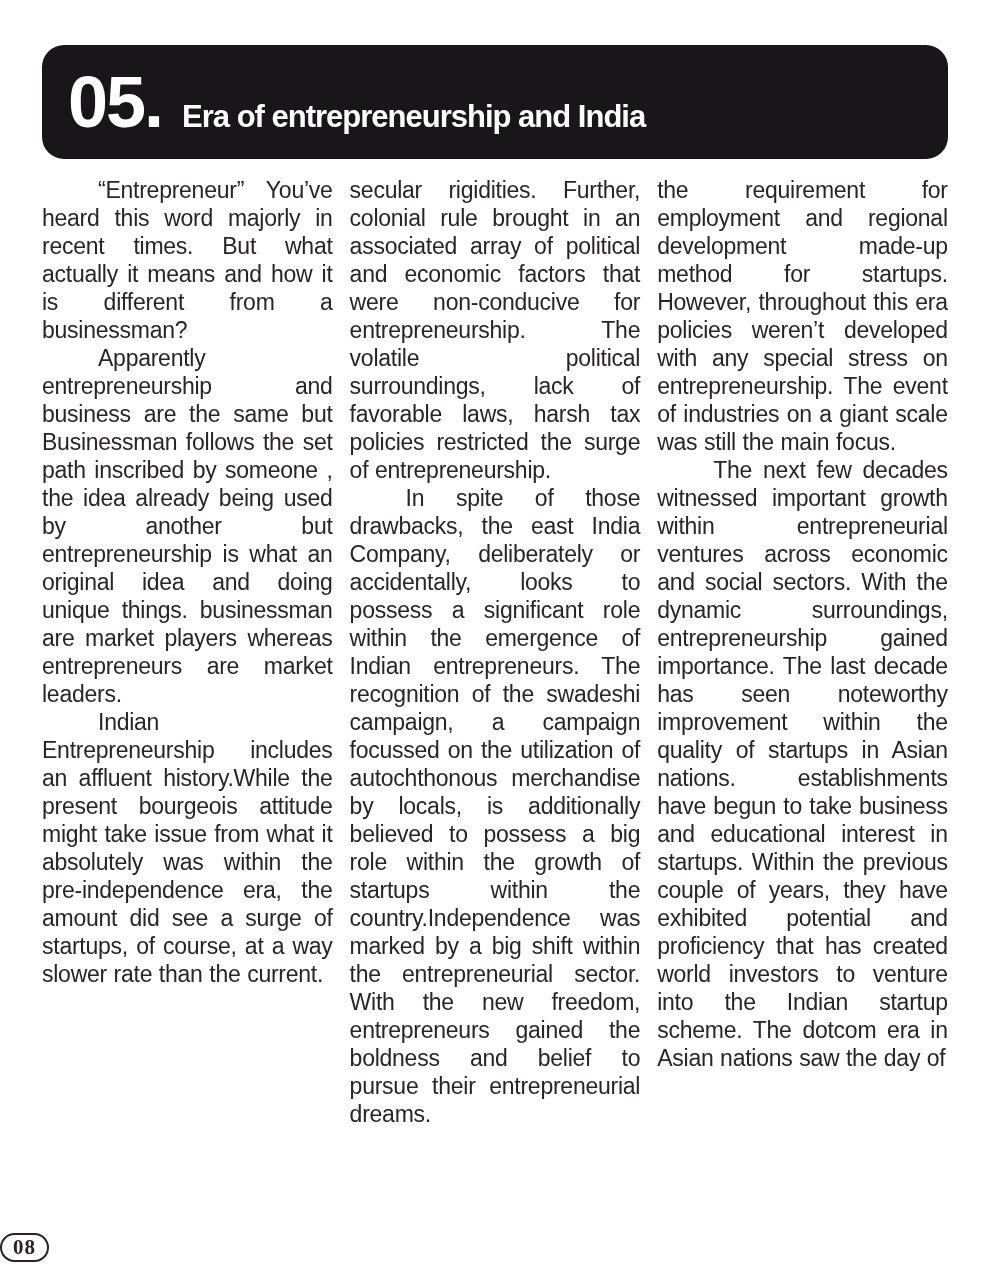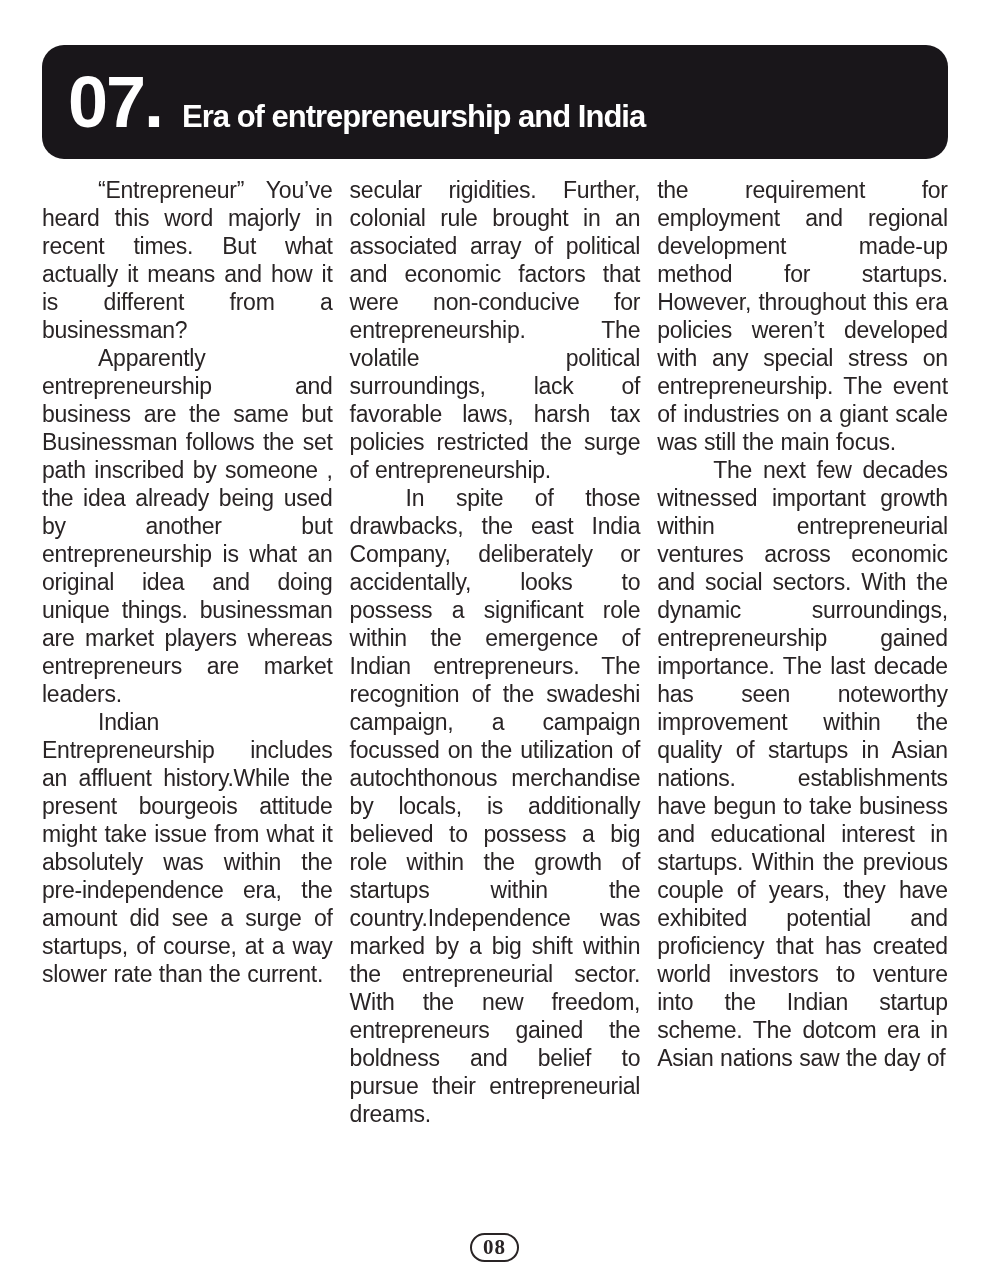--- a/index.html
+++ b/index.html
@@ -65,21 +65,20 @@
   }
   .para.indent { text-indent: 56px; }
   
   .column:nth-child(2) .para:last-child { text-align-last: justify; }
   
   .page-footer {
     position: absolute;
     left: 0;
     top: 1233px;
     width: 100%;
-    text-align: center;
   }
   .page-badge {
     display: inline-block;
     font-family: "Liberation Serif", serif;
     font-weight: bold;
     font-size: 21px;
     line-height: 22px;
     color: var(--body-text, #292425);
     border: 2.5px solid var(--body-text, #292425);
     border-radius: 999px;
@@ -87,21 +86,21 @@
     letter-spacing: 1px;
     background: var(--page-bg, #ffffff);
   }
 </style>
 </head>
 <body>
 
 <div class="page">
 
   <header class="banner">
-    <span class="banner-number">07.</span><span class="banner-title">Era of entrepreneurship and India</span>
+    <span class="banner-number">05.</span><span class="banner-title">Era of entrepreneurship and India</span>
   </header>
 
   <main class="columns">
     <section class="column">
         <p class="para indent">“Entrepreneur” You’ve heard this word majorly in recent times. But what actually it means and how it is different from a businessman?</p>
         <p class="para indent">Apparently entrepreneurship and business are the same but Businessman follows the set path inscribed by someone , the idea already being used by another but entrepreneurship is what an original idea and doing unique things. businessman are market players whereas entrepreneurs are market leaders.</p>
         <p class="para indent">Indian Entrepreneurship includes an affluent history.While the present bourgeois attitude might take issue from what it absolutely was within the pre-independence era, the amount did see a surge of startups, of course, at a way slower rate than the current.</p>
       </section>
     <section class="column">
         <p class="para">secular rigidities. Further, colonial rule brought in an associated array of political and economic factors that were non-conducive for entrepreneurship. The volatile political surroundings, lack of favorable laws, harsh tax policies restricted the surge of entrepreneurship.</p>

